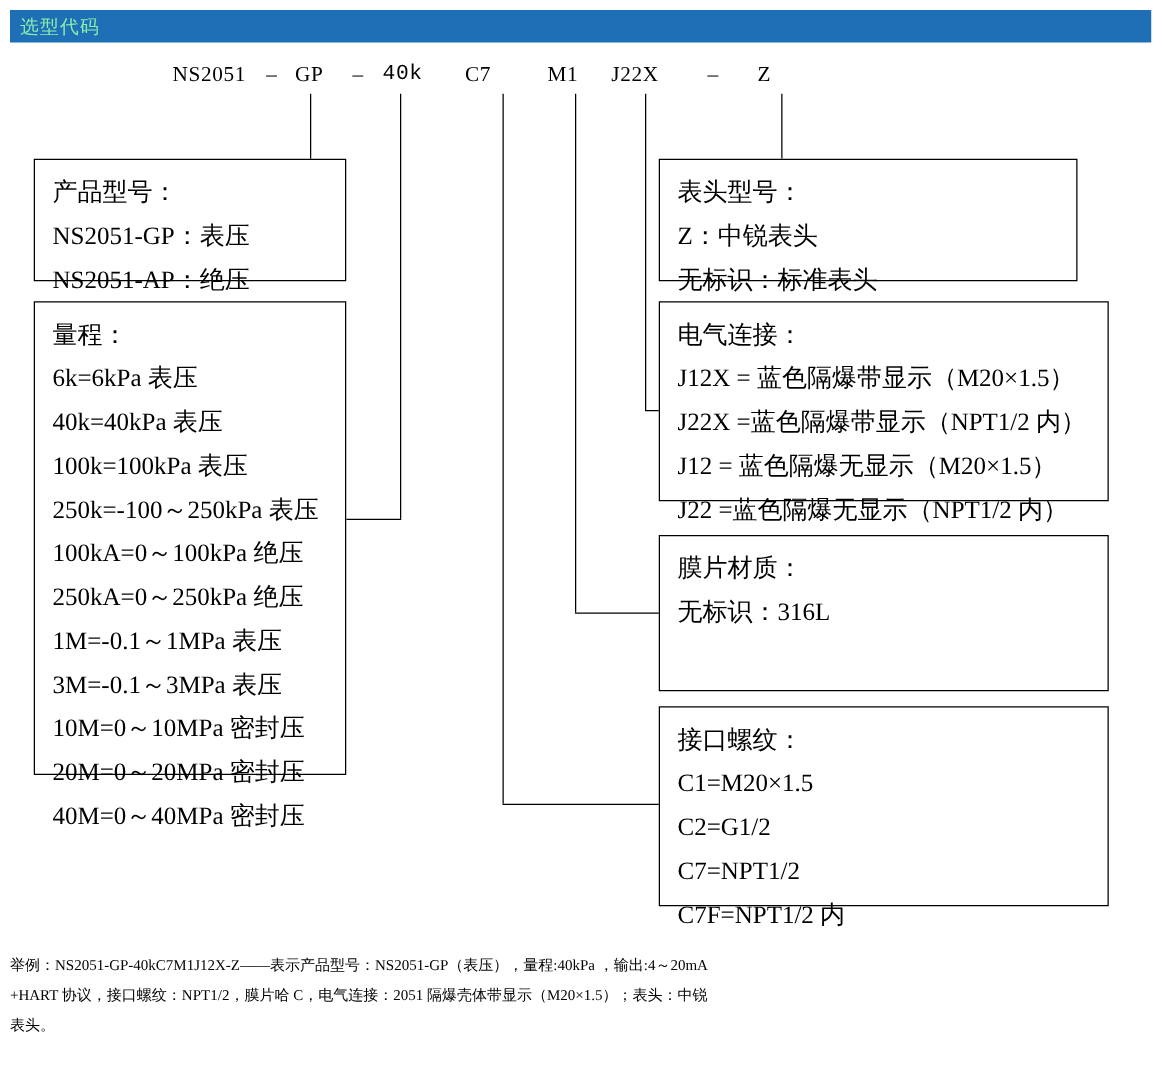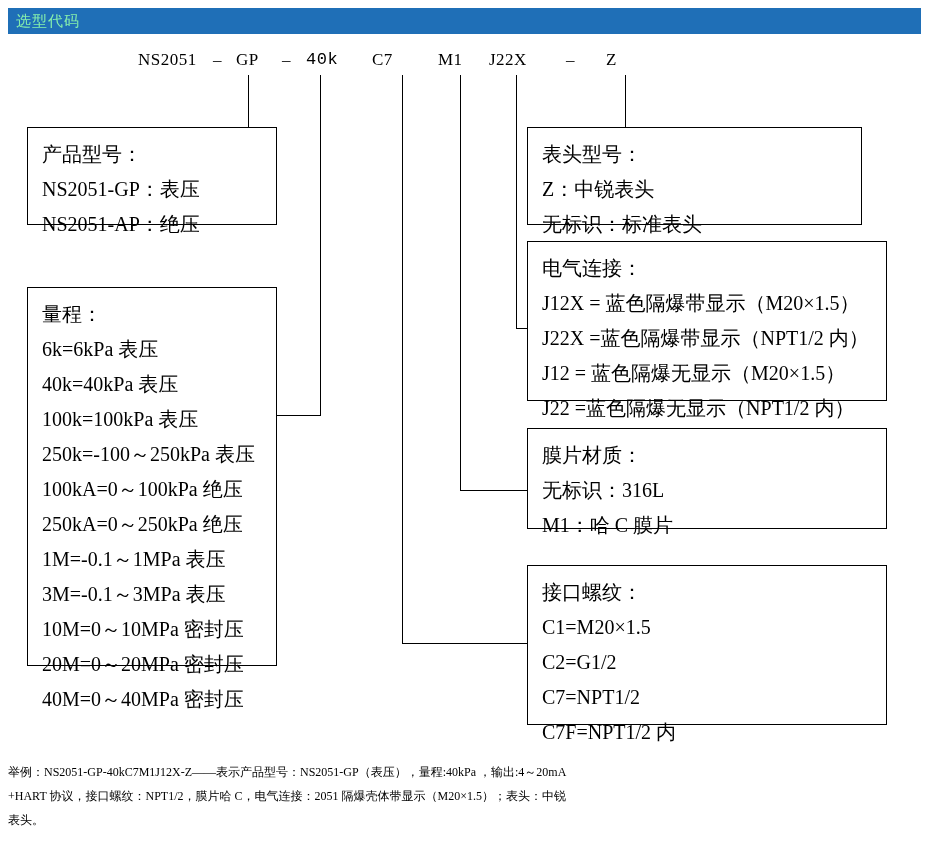--- a/index.html
+++ b/index.html
@@ -108,21 +108,21 @@
 
   <div class="leader v-line" style="left:625px; top:75px; height:52px;"></div>
 </div>
 
 <div class="box" style="left:27px; top:127px; width:250px; height:98px;">
   <div class="line">产品型号：</div>
   <div class="line">NS2051-GP：表压</div>
   <div class="line">NS2051-AP：绝压</div>
 </div>
 
-<div class="box" style="left:27px; top:241px; width:250px; height:379px;margin-top:46px;">
+<div class="box" style="left:27px; top:241px; width:250px; height:379px;">
   <div class="line">量程：</div>
   <div class="line">6k=6kPa 表压</div>
   <div class="line">40k=40kPa 表压</div>
   <div class="line">100k=100kPa 表压</div>
   <div class="line">250k=-100～250kPa 表压</div>
   <div class="line">100kA=0～100kPa 绝压</div>
   <div class="line">250kA=0～250kPa 绝压</div>
   <div class="line">1M=-0.1～1MPa 表压</div>
   <div class="line">3M=-0.1～3MPa 表压</div>
   <div class="line">10M=0～10MPa 密封压</div>
@@ -137,24 +137,23 @@
 </div>
 
 <div class="box" style="left:527px; top:241px; width:360px; height:160px;">
   <div class="line">电气连接：</div>
   <div class="line">J12X = 蓝色隔爆带显示（M20×1.5）</div>
   <div class="line">J22X =蓝色隔爆带显示（NPT1/2 内）</div>
   <div class="line">J12 = 蓝色隔爆无显示（M20×1.5）</div>
   <div class="line">J22 =蓝色隔爆无显示（NPT1/2 内）</div>
 </div>
 
-<div class="box" style="left:527px; top:428px; width:360px; height:101px;">
+<div class="box" style="left:527px; top:428px; width:360px; height:125px;">
   <div class="line">膜片材质：</div>
   <div class="line">无标识：316L</div>
-  <div class="line">M1：哈 C 膜片</div>
 </div>
 
 <div class="box" style="left:527px; top:565px; width:360px; height:160px;">
   <div class="line">接口螺纹：</div>
   <div class="line">C1=M20×1.5</div>
   <div class="line">C2=G1/2</div>
   <div class="line">C7=NPT1/2</div>
   <div class="line">C7F=NPT1/2 内</div>
 </div>
 

